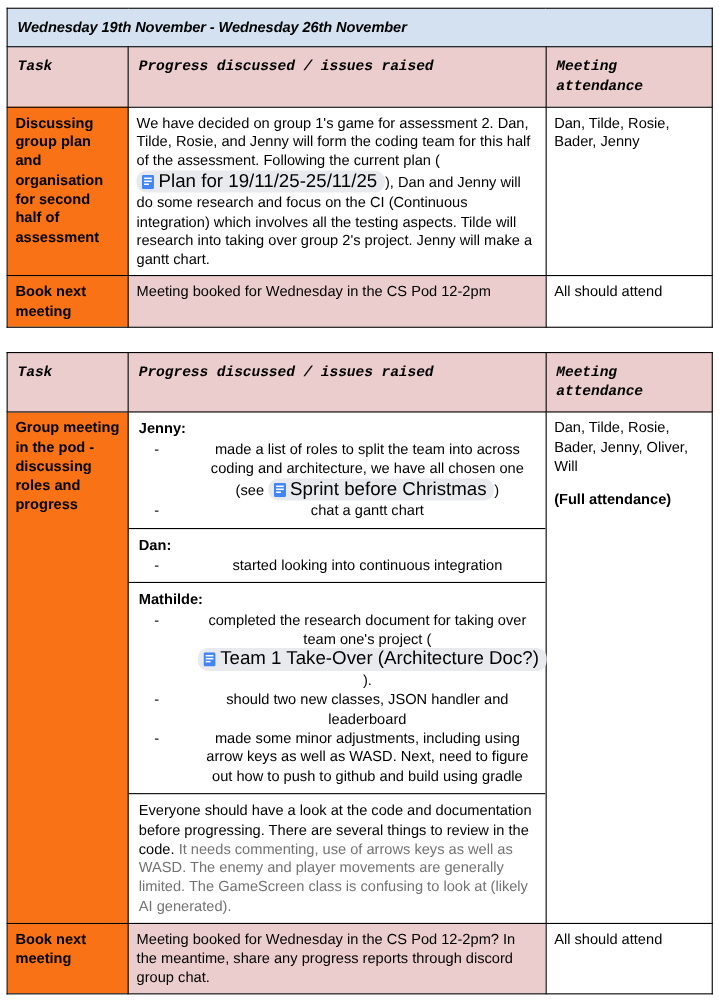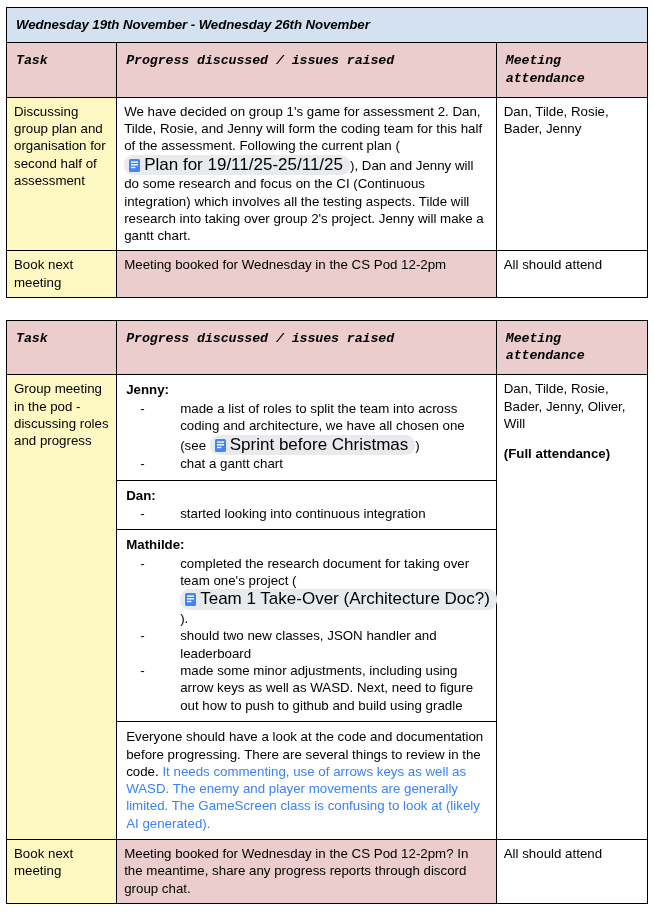--- a/index.html
+++ b/index.html
@@ -53,23 +53,24 @@
     font-style: italic;
     font-weight: bold;
     font-size: 14.2px;
     padding: 9px 9px 10px 9px !important;
     letter-spacing: -0.1px;
     font-family: Liberation Mono, monospace;
   }
 
   
   .task-cell {
-    background: #fef9c3;
+    background: #f97316;
     font-size: 13.3px;
     line-height: 1.33;
+    font-weight: bold;
   }
   .plain-cell { background: #ffffff; }
   .pink-cell  { background: #eccdcd; }
 
   
   .subcell-wrap { padding: 0 !important; }
   .subcell {
     border-bottom: 1px solid #000000;
     padding: 6px 8px 7px 9px;
   }
@@ -83,20 +84,21 @@
   ul.dashlist {
     list-style: none;
     margin: 0;
     padding: 0 0 0 14px;
   }
   ul.dashlist > li {
     position: relative;
     padding-left: 40px;
     margin: 0 0 0 0;
     line-height: 1.31;
+    text-align: center;
   }
   ul.dashlist > li::before {
     content: "-";
     position: absolute;
     left: 0;
     top: 0;
   }
 
   
   .chip {
@@ -110,21 +112,21 @@
   }
   .chip .doc-icon {
     display: inline-block;
     width: 11px;
     height: 13px;
     vertical-align: -2px;
     margin-right: 4px;
   }
   .chip-label { font-size: 17px; }
 
-  .muted-red { color: #3b82f6; margin-top: 11px; }
+  .muted-red { color: #737373; margin-top: 11px; }
 
   .spacer { height: 22px; }
   .para { margin: 0; }
   .blank-line { height: 13px; }
   .bold { font-weight: bold; }
 </style>
 </head>
 <body>
 
 <div class="page">

